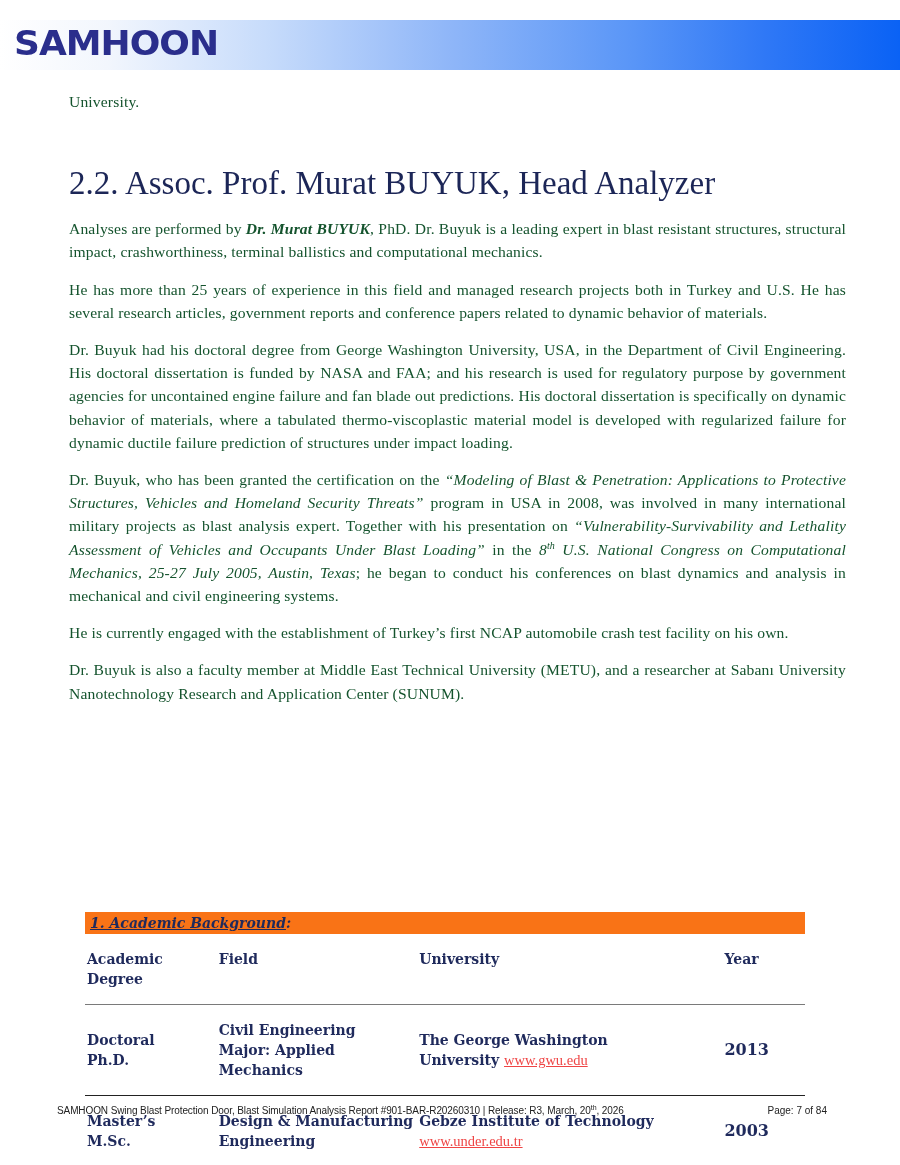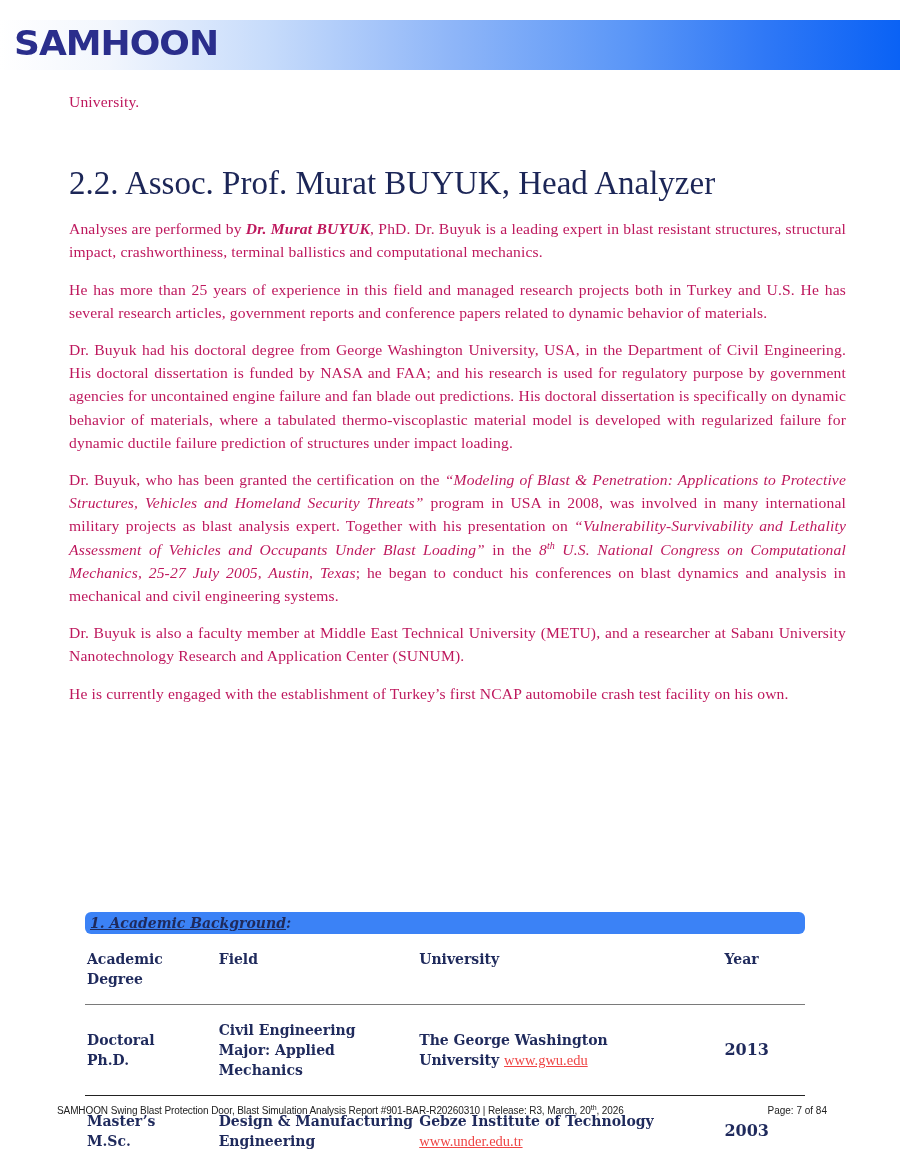--- a/index.html
+++ b/index.html
@@ -6,32 +6,32 @@
   body { width: 900px; height: 1165px; position: relative; overflow: hidden;
          font-family: "DejaVu Serif", "Liberation Serif", serif; color: #1f2a5c; }
 
   .header-bar { position: absolute; left: 0; top: 20px; width: 900px; height: 50px;
     background: linear-gradient(90deg, #ffffff 0%, #f2f6fd 12%, #c6dbfb 30%, #8fb6f8 50%, #5a96f7 70%, #2f78f6 85%, #0a62f5 100%); }
   .logo { position: absolute; left: 14px; top: 26px; font-family: "DejaVu Sans", sans-serif;
     font-weight: bold; font-size: 36px; letter-spacing: -1px; color: #2a2e8c; line-height: 36px;
     transform: scaleY(0.95); }
 
   .content { position: absolute; left: 69px; top: 90px; width: 785px; }
-  .para { font-size: 15.6px; line-height: 23.2px; text-align: justify; margin: 0 8px 14px 0; color: #be185d;
+  .para { font-size: 15.6px; line-height: 23.2px; text-align: justify; margin: 0 8px 14px 0; color: #14532d;
     font-family: "Liberation Serif", "DejaVu Serif", serif; letter-spacing: 0.15px; }
   .para-first { margin-bottom: 0; }
   .heading { font-family: Liberation Serif, serif; font-size: 33px; font-weight: normal;
     color: #1c2657; margin: 50px 0 14px 0; line-height: 40px; }
   .bold-italic { font-weight: bold; font-style: italic; }
   .it { font-style: italic; }
   sup { font-size: 10px; line-height: 0; }
 
   .table-wrap { position: absolute; left: 85px; top: 912px; width: 720px; }
-  .table-title { background: #3b82f6; height: 22px; line-height: 22px; padding-left: 5px;
-    font-family: "DejaVu Serif", serif; font-size: 14px; font-weight: bold; font-style: italic; color: #1f2a5c; border-radius: 6px; }
+  .table-title { background: #f97316; height: 22px; line-height: 22px; padding-left: 5px;
+    font-family: "DejaVu Serif", serif; font-size: 14px; font-weight: bold; font-style: italic; color: #1f2a5c; }
   .table-title u { text-decoration: underline; }
   table { width: 720px; border-collapse: collapse; font-family: "DejaVu Serif", serif; font-size: 14px;
     font-weight: bold; color: #1f2a5c; }
   th, td { text-align: left; vertical-align: middle; padding: 15px 2px; line-height: 20px; }
   th { font-weight: bold; }
   thead tr { border-bottom: 1px solid #7a7a7a; }
   tbody tr { border-bottom: 1.5px solid #222; }
   .col-deg { width: 130px; }
   .col-field { width: 200px; }
   .col-uni { width: 310px; }
@@ -56,23 +56,23 @@
   <h2 class="heading">2.2. Assoc. Prof. Murat BUYUK, Head Analyzer</h2>
 
   <p class="para"><span>Analyses are performed by </span><span class="bold-italic">Dr. Murat BUYUK</span><span>, PhD. Dr. Buyuk is a leading expert in blast resistant structures, structural impact, crashworthiness, terminal ballistics and computational mechanics.</span></p>
 
   <p class="para">He has more than 25 years of experience in this field and managed research projects both in Turkey and U.S. He has several research articles, government reports and conference papers related to dynamic behavior of materials.</p>
 
   <p class="para">Dr. Buyuk had his doctoral degree from George Washington University, USA, in the Department of Civil Engineering. His doctoral dissertation is funded by NASA and FAA; and his research is used for regulatory purpose by government agencies for uncontained engine failure and fan blade out predictions. His doctoral dissertation is specifically on dynamic behavior of materials, where a tabulated thermo-viscoplastic material model is developed with regularized failure for dynamic ductile failure prediction of structures under impact loading.</p>
 
   <p class="para"><span>Dr. Buyuk, who has been granted the certification on the </span><span class="it">“Modeling of Blast &amp; Penetration: Applications to Protective Structures, Vehicles and Homeland Security Threats”</span><span> program in USA in 2008, was involved in many international military projects as blast analysis expert. Together with his presentation on </span><span class="it">“Vulnerability-Survivability and Lethality Assessment of Vehicles and Occupants Under Blast Loading”</span><span> in the </span><span class="it"><span>8</span><sup>th</sup><span> U.S. National Congress on Computational Mechanics, 25-27 July 2005, Austin, Texas</span></span><span>; he began to conduct his conferences on blast dynamics and analysis in mechanical and civil engineering systems.</span></p>
 
+  <p class="para">He is currently engaged with the establishment of Turkey’s first NCAP automobile crash test facility on his own.</p>
+
   <p class="para">Dr. Buyuk is also a faculty member at Middle East Technical University (METU), and a researcher at Sabanı University Nanotechnology Research and Application Center (SUNUM).</p>
-
-  <p class="para">He is currently engaged with the establishment of Turkey’s first NCAP automobile crash test facility on his own.</p>
 
 </div>
 
 <div class="table-wrap">
   <div class="table-title"><u>1. Academic Background</u><span>:</span></div>
   <table>
     <thead>
       <tr>
         <th class="col-deg"><span>Academic</span><br><span>Degree</span></th>
         <th class="col-field" style="vertical-align: top;">Field</th>

